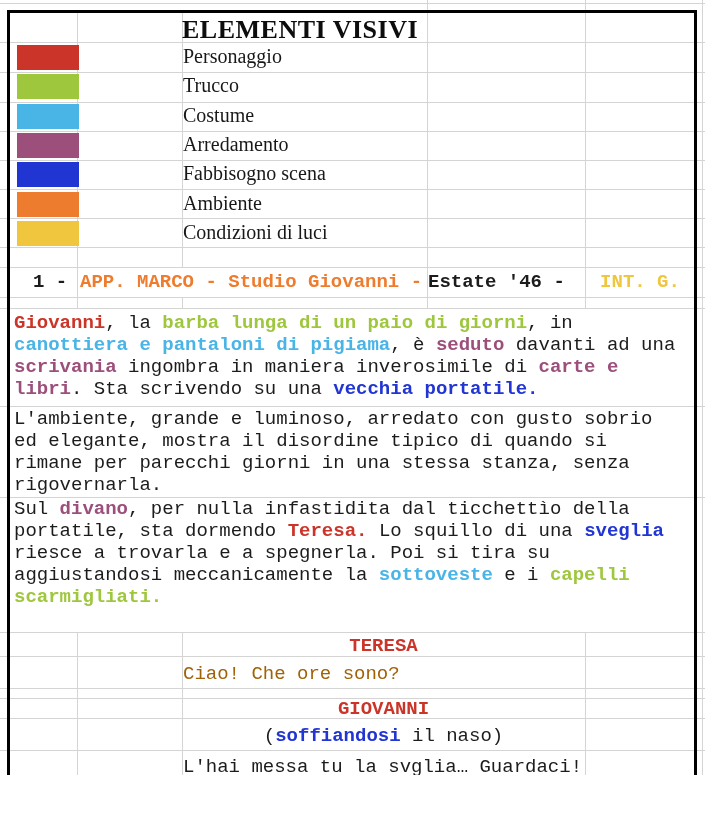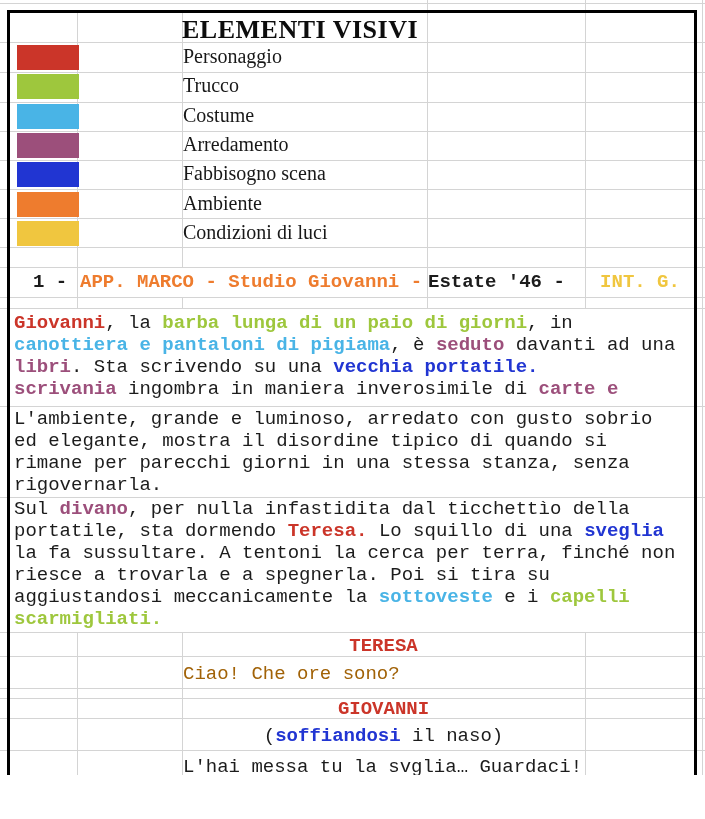--- a/index.html
+++ b/index.html
@@ -102,33 +102,32 @@
   <div class="scene-header" id="scene-header">
       <span class="hseg hseg0" style="color: rgb(28, 28, 28);">1 - </span>
       <span class="hseg hseg1" style="color: rgb(238, 124, 46);">APP. MARCO - Studio Giovanni - </span>
       <span class="hseg hseg2" style="color: rgb(28, 28, 28);">Estate '46 - </span>
       <span class="hseg hseg3" style="color: rgb(240, 198, 63);">INT. G.</span>
     </div>
 
   <div class="para p0" id="para0">
       <div class="script-line"><span class="seg" style="color: rgb(203, 53, 41); font-weight: bold;">Giovanni</span><span class="seg" style="color: rgb(28, 28, 28); font-weight: normal; margin-top: 48px;">, la </span><span class="seg" style="color: rgb(158, 199, 61); font-weight: bold;">barba lunga di un paio di giorni</span><span class="seg" style="color: rgb(28, 28, 28); font-weight: normal;">, in</span></div>
       <div class="script-line"><span class="seg" style="color: rgb(73, 180, 230); font-weight: bold;">canottiera e pantaloni di pigiama</span><span class="seg" style="color: rgb(28, 28, 28); font-weight: normal;">, è </span><span class="seg" style="color: rgb(156, 79, 123); font-weight: bold;">seduto</span><span class="seg" style="color: rgb(28, 28, 28); font-weight: normal;"> davanti ad una</span></div>
+      <div class="script-line"><span class="seg" style="color: rgb(156, 79, 123); font-weight: bold;">scrivania</span><span class="seg" style="color: rgb(28, 28, 28); font-weight: normal;"> ingombra in maniera inverosimile di </span><span class="seg" style="color: rgb(156, 79, 123); font-weight: bold;">carte e</span></div>
       <div class="script-line"><span class="seg" style="color: rgb(156, 79, 123); font-weight: bold;">libri</span><span class="seg" style="color: rgb(28, 28, 28); font-weight: normal;">. Sta scrivendo su una </span><span class="seg" style="color: rgb(33, 53, 210); font-weight: bold;">vecchia portatile.</span></div>
-      <div class="script-line"><span class="seg" style="color: rgb(156, 79, 123); font-weight: bold;">scrivania</span><span class="seg" style="color: rgb(28, 28, 28); font-weight: normal;"> ingombra in maniera inverosimile di </span><span class="seg" style="color: rgb(156, 79, 123); font-weight: bold;">carte e</span></div>
     </div>
   <div class="para p1" id="para1">
       <div class="script-line"><span class="seg" style="color: rgb(28, 28, 28); font-weight: normal;">L'ambiente, grande e luminoso, arredato con gusto sobrio</span></div>
       <div class="script-line"><span class="seg" style="color: rgb(28, 28, 28); font-weight: normal;">ed elegante, mostra il disordine tipico di quando si</span></div>
       <div class="script-line"><span class="seg" style="color: rgb(28, 28, 28); font-weight: normal;">rimane per parecchi giorni in una stessa stanza, senza</span></div>
       <div class="script-line"><span class="seg" style="color: rgb(28, 28, 28); font-weight: normal; margin-top: 30px;">rigovernarla.</span></div>
     </div>
   <div class="para p2" id="para2">
       <div class="script-line"><span class="seg" style="color: rgb(28, 28, 28); font-weight: normal;">Sul </span><span class="seg" style="color: rgb(156, 79, 123); font-weight: bold;">divano</span><span class="seg" style="color: rgb(28, 28, 28); font-weight: normal;">, per nulla infastidita dal ticchettìo della</span></div>
       <div class="script-line"><span class="seg" style="color: rgb(28, 28, 28); font-weight: normal;">portatile, sta dormendo </span><span class="seg" style="color: rgb(203, 53, 41); font-weight: bold;">Teresa.</span><span class="seg" style="color: rgb(28, 28, 28); font-weight: normal;"> Lo squillo di una </span><span class="seg" style="color: rgb(33, 53, 210); font-weight: bold;">sveglia</span></div>
-      <div class="script-line"><span class="seg" style="color: rgb(28, 28, 28); font-weight: normal;">la fa sussultare. A tentoni la cerca per terra, finché non</span></div>
       <div class="script-line"><span class="seg" style="color: rgb(28, 28, 28); font-weight: normal;">riesce a trovarla e a spegnerla. Poi si tira su</span></div>
       <div class="script-line"><span class="seg" style="color: rgb(28, 28, 28); font-weight: normal;">aggiustandosi meccanicamente la </span><span class="seg" style="color: rgb(73, 180, 230); font-weight: bold;">sottoveste</span><span class="seg" style="color: rgb(28, 28, 28); font-weight: normal;"> e i </span><span class="seg" style="color: rgb(158, 199, 61); font-weight: bold;">capelli</span></div>
       <div class="script-line"><span class="seg" style="color: rgb(158, 199, 61); font-weight: bold;">scarmigliati.</span></div>
     </div>
 
   <div id="dialogue">
       <div class="dlg center dlgr0"><span class="seg" style="color: rgb(203, 53, 41); font-weight: bold;">TERESA</span></div>
       <div class="dlg left dlgr1"><span class="seg" style="color: #a16207; font-weight: normal;">Ciao! Che ore sono?</span></div>
       <div class="dlg center dlgr2"><span class="seg" style="color: rgb(203, 53, 41); font-weight: bold;">GIOVANNI</span></div>
       <div class="dlg center dlgr3"><span class="seg" style="color: rgb(28, 28, 28); font-weight: normal;">(</span><span class="seg" style="color: rgb(33, 53, 210); font-weight: bold;">soffiandosi</span><span class="seg" style="color: rgb(28, 28, 28); font-weight: normal;"> il naso)</span></div>

